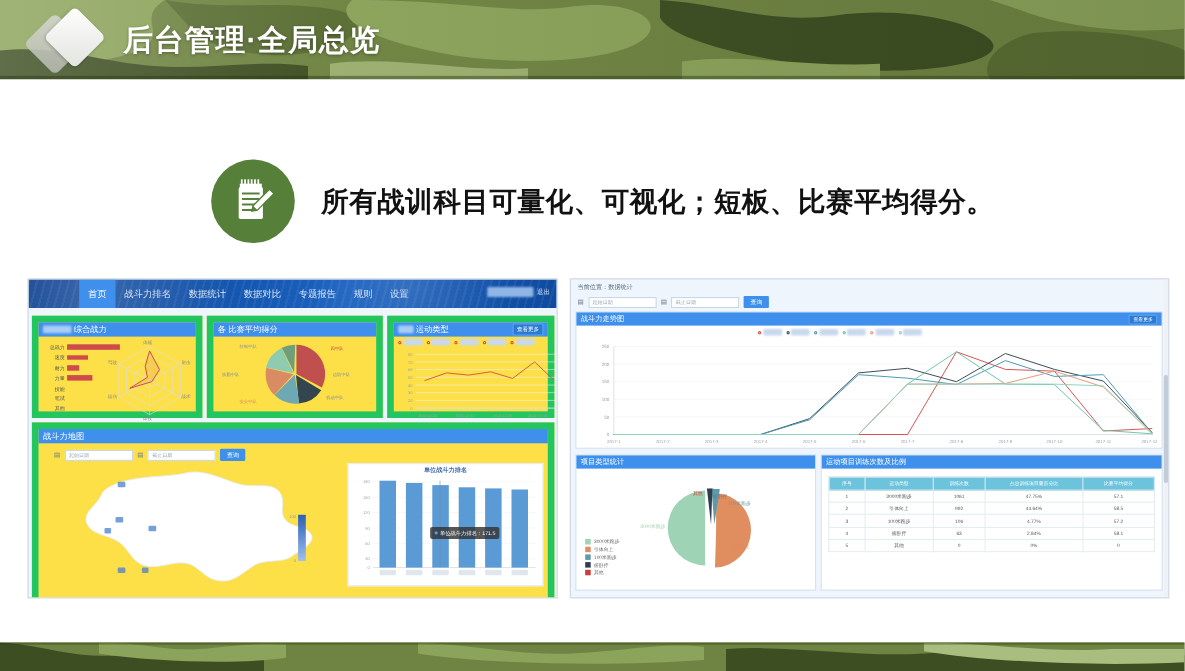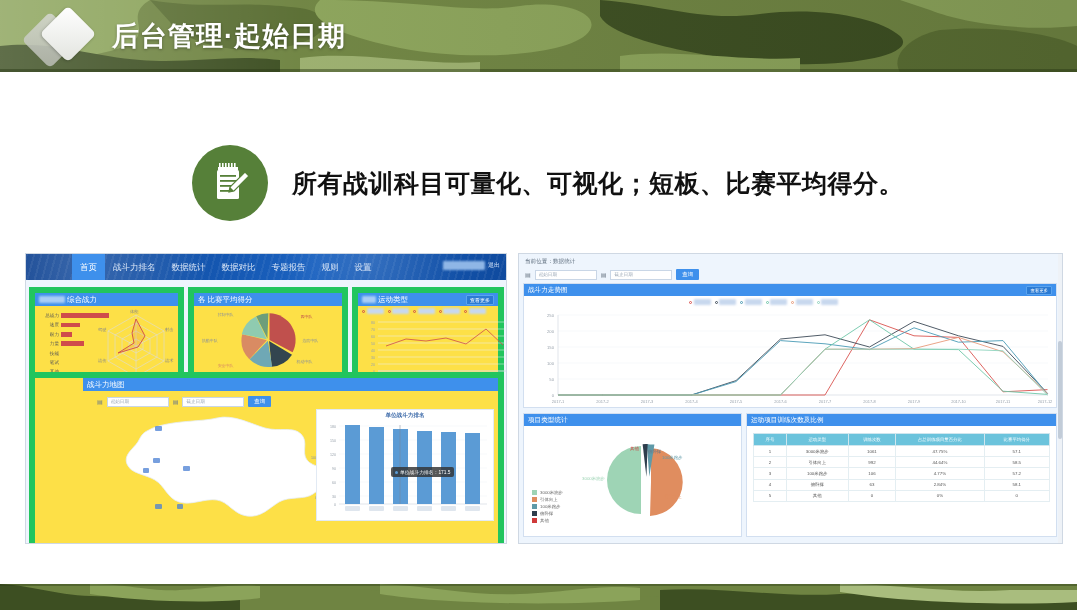--- a/index.html
+++ b/index.html
@@ -242,21 +242,21 @@
     <path d="M0,46 C50,40 90,56 140,60 C190,64 230,54 280,60 L280,72 L0,72 Z" fill="#3d4f22"></path>
     <path d="M300,58 C360,50 420,66 480,62 L480,72 L300,72 Z" fill="#a9bd7e" opacity=".75"></path>
     <path d="M620,56 C680,48 740,62 800,58 L800,72 L620,72 Z" fill="#8ba35a"></path>
   </svg>
   <div class="header-shade"></div>
 
   <div class="logo-wrap">
     <div class="diamond back"></div>
     <div class="diamond front"></div>
   </div>
-  <div class="header-title">后台管理·起始日期</div>
+  <div class="header-title">后台管理·全局总览</div>
   <div class="header-bottom-line"></div>
 </div>
 
 <div class="tagline-row">
   <div class="tag-circle">
     <svg width="44" height="44" viewBox="0 0 44 44">
       <rect x="10" y="6" width="20" height="3" fill="#ffffff"></rect>
       <g fill="#ffffff">
         <rect x="11" y="2" width="1.6" height="5"></rect>
           <rect x="14" y="2" width="1.6" height="5"></rect>
@@ -440,21 +440,21 @@
         <g font-size="3.4" fill="#9aa3ad" font-family="Liberation Sans, sans-serif">
           <text x="22" y="61">2016-12-26</text>
           <text x="56" y="61">2016-12-22</text>
           <text x="90" y="61">2016-12-20</text>
           <text x="122" y="61">2016-12-18</text>
         </g>
       </svg>
     </div>
   </div>
 
-  <div class="panel" style="left:3px; top:118px; width:475px; height:198px;padding-left:48px;">
+  <div class="panel" style="left:3px; top:130px; width:475px; height:198px;">
     <div class="panel-head">
       <span>战斗力地图</span>
     </div>
     <div class="panel-body">
       <div class="form-row">
         <span class="cal-ico">▤</span>
         <div class="date-input">起始日期</div>
         <span class="cal-ico">▤</span>
         <div class="date-input">截止日期</div>
         <div class="query-btn">查询</div>

